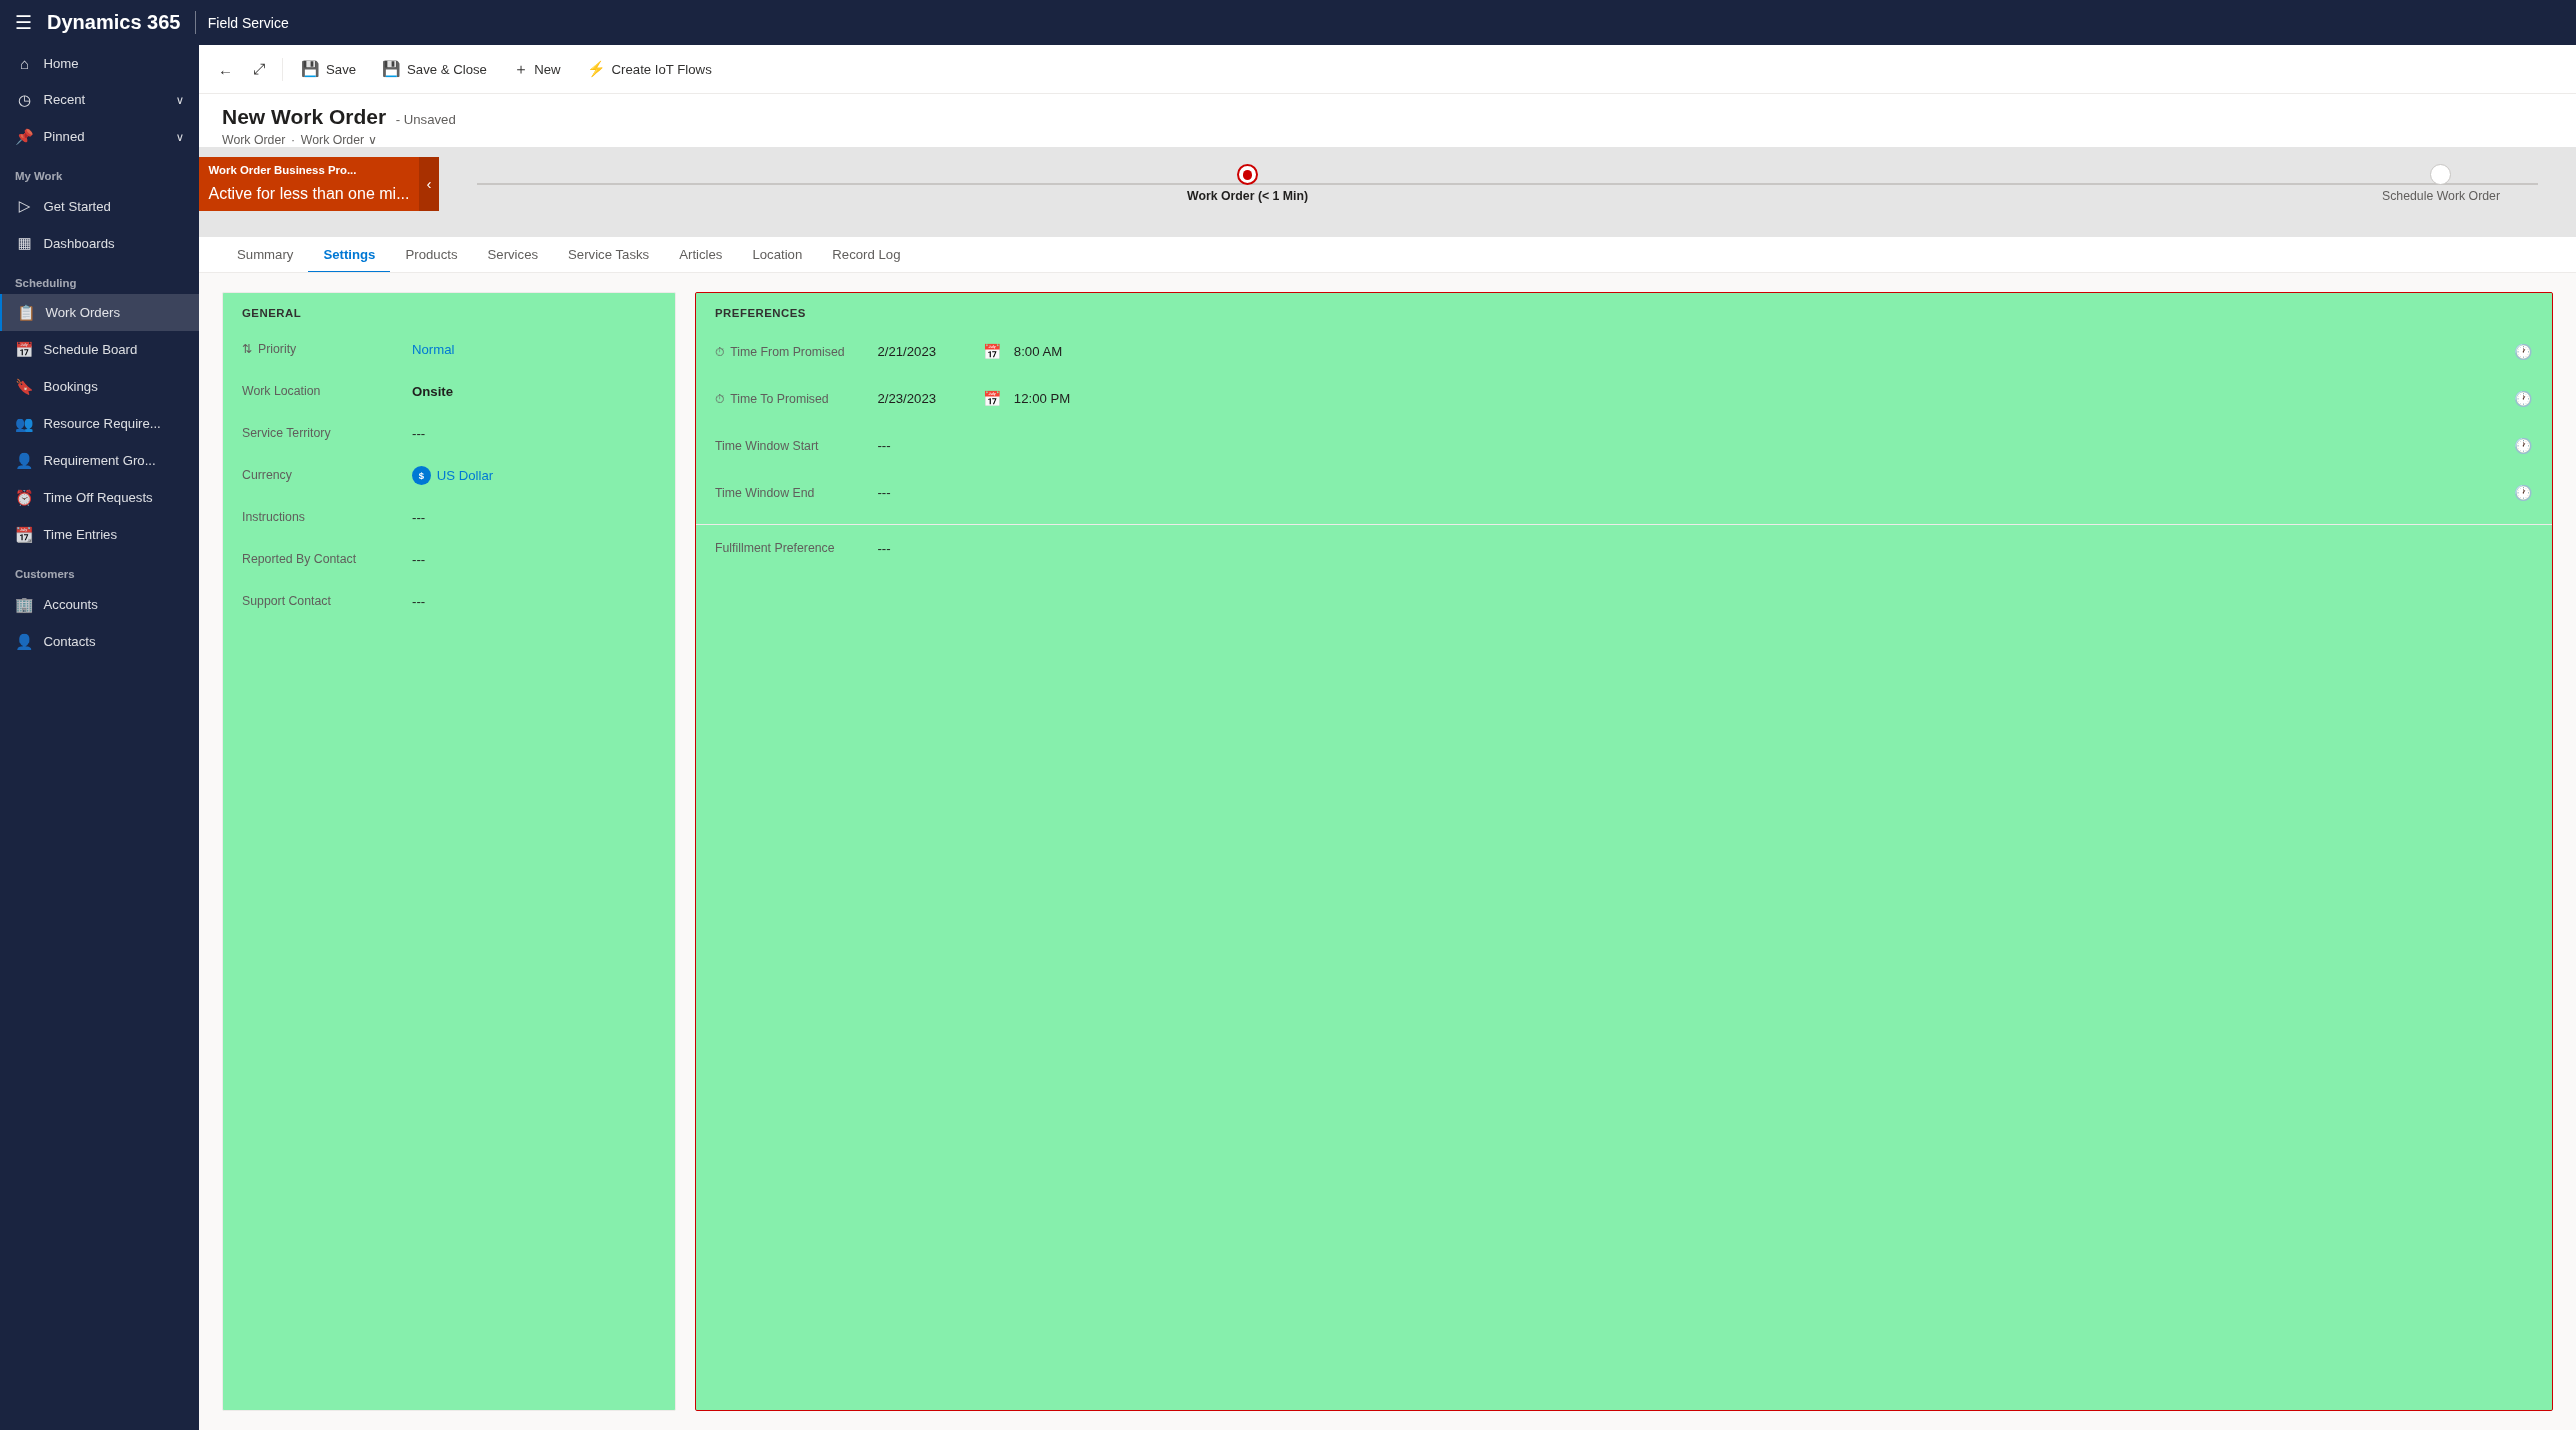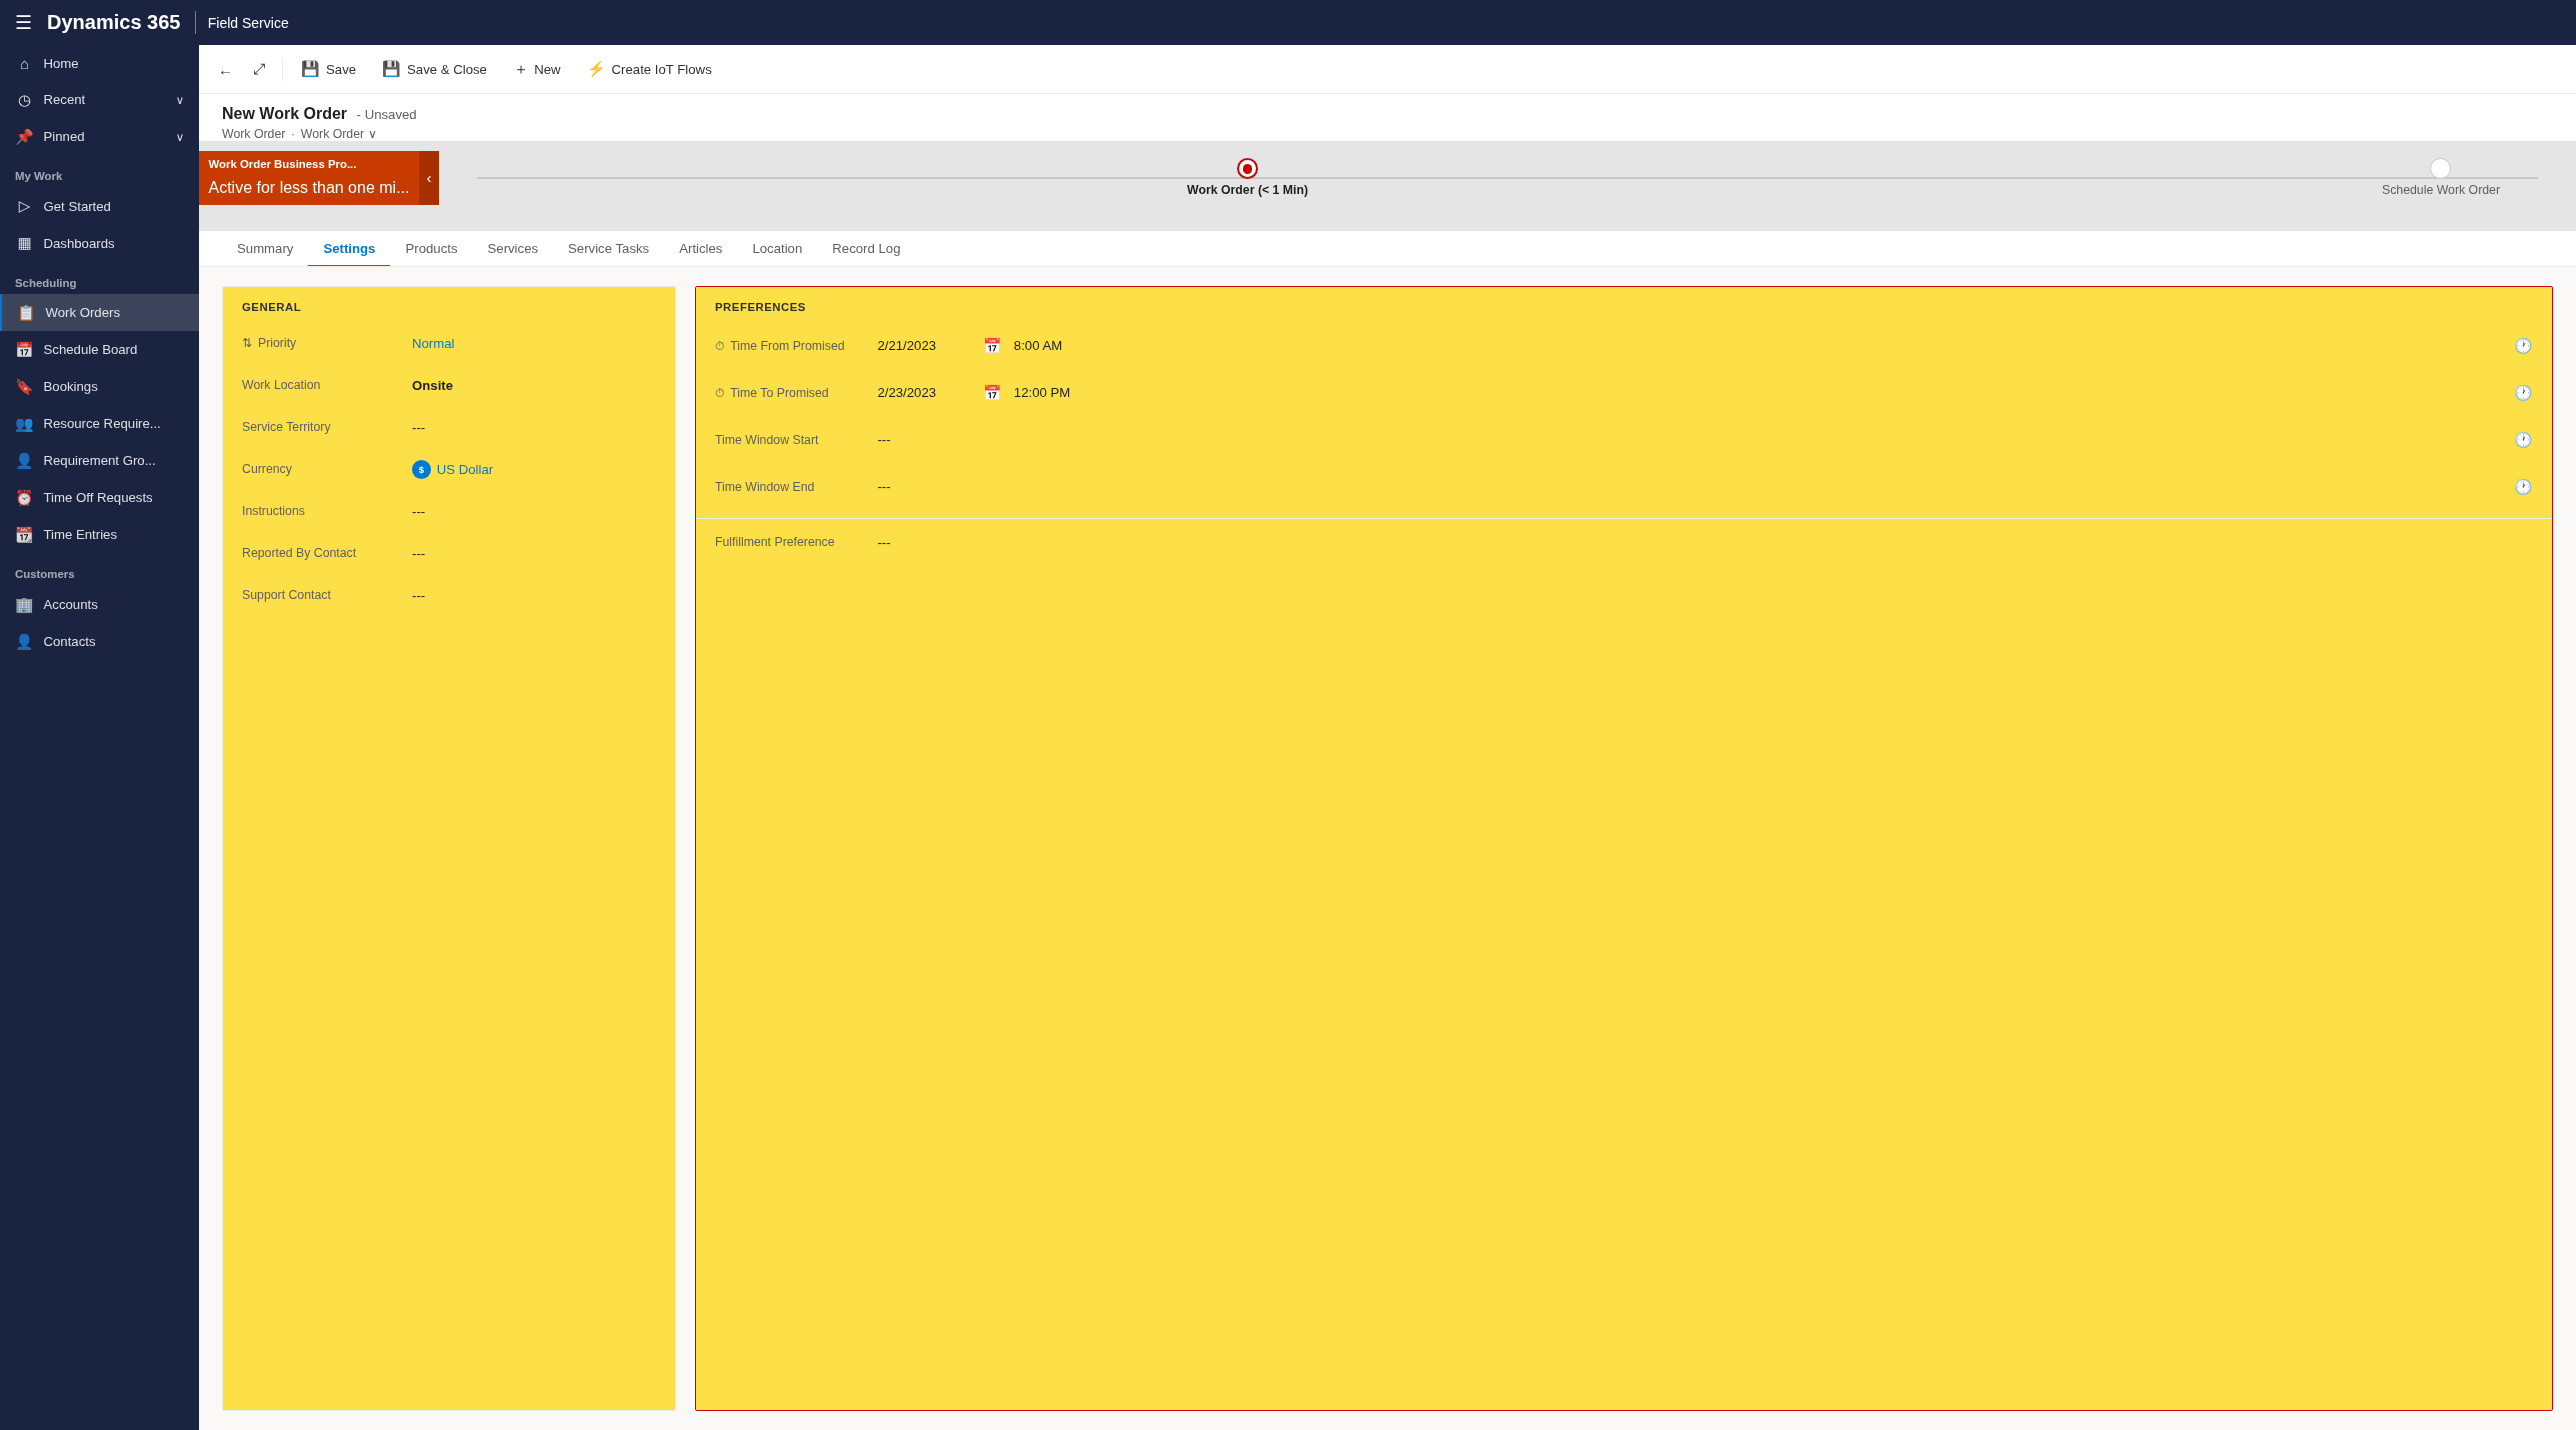--- a/index.html
+++ b/index.html
@@ -129,21 +129,21 @@
       background: white;
       flex-shrink: 0;
     }
     .page-title-row {
       display: flex;
       align-items: baseline;
       gap: 9.5px;
       margin-bottom: 3.8px;
     }
     .page-title {
-      font-size: 16px;
+      font-size: 21px;
       font-weight: 600;
       color: #201f1e;
     }
     .page-unsaved {
       font-size: 13.2px;
       color: #605e5c;
     }
     .page-breadcrumb {
       font-size: 12.3px;
       color: #605e5c;
@@ -188,21 +188,21 @@
       flex: 1;
       overflow-y: auto;
       padding: 19px 23px;
       background: #faf9f8;
       display: flex;
       gap: 19px;
     }
 
     
     .section-card {
-      background: #fde047;
+      background: #86efac;
       border: 0.9px solid #edebe9;
       border-radius: 1.9px;
       flex: 1;
     }
     .section-card.preferences {
       border: 1.9px solid #cc0000;
     }
     .section-title {
       padding: 13.2px 19px 9.5px 19px;
       font-size: 11.4px;

